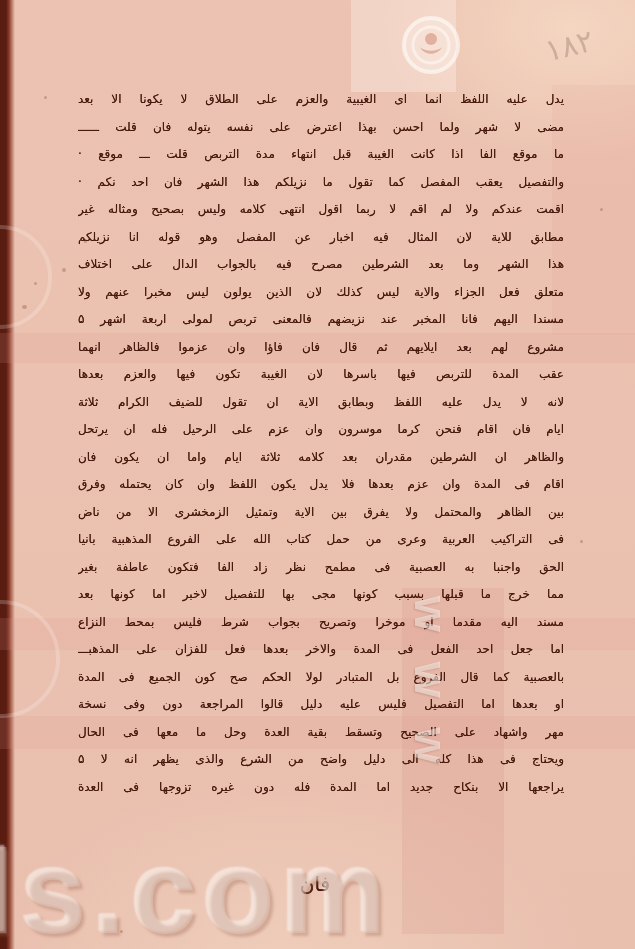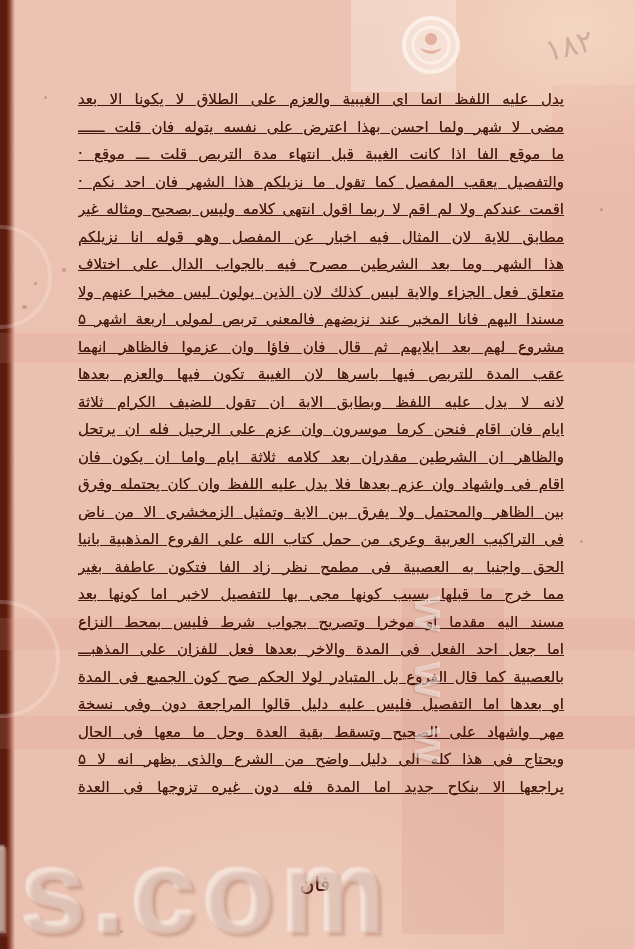--- a/index.html
+++ b/index.html
@@ -35,30 +35,29 @@
     transform:rotate(-14deg);
     font-family:"DejaVu Sans", sans-serif;
   }
   
   .textblock{
     position:absolute;left:78px;top:86px;width:486px;
     direction:rtl;
     color:#47190e;
   }
   .line{
-    font-size:15px;
+    font-size:12px;
     line-height:27.5px;
     height:27.5px;
     white-space:nowrap;
     overflow:hidden;
     text-align:justify;
     text-align-last:justify;
     text-shadow:0 0 0.5px rgba(71,25,14,0.8);
     letter-spacing:0.2px;
-    text-decoration:underline;
   }
   .catchword{
     position:absolute;left:240px;top:872px;width:150px;
     direction:rtl;text-align:center;
     font-size:20px;color:#47190e;
     text-shadow:0 0 0.5px rgba(71,25,14,0.8);
   }
   
   .emboss-text{
     position:absolute;left:-18px;top:824px;
@@ -120,21 +119,21 @@
     <div class="line">اقمت عندكم ولا لم اقم لا ربما اقول انتهى كلامه وليس بصحيح ومثاله غير</div>
     <div class="line">مطابق للاية لان المثال فيه اخبار عن المفصل وهو قوله انا نزيلكم</div>
     <div class="line">هذا الشهر وما بعد الشرطين مصرح فيه بالجواب الدال على اختلاف</div>
     <div class="line">متعلق فعل الجزاء والاية ليس كذلك لان الذين يولون ليس مخبرا عنهم ولا</div>
     <div class="line">مسندا اليهم فانا المخبر عند نزيضهم فالمعنى تربص لمولى اربعة اشهر ۵</div>
     <div class="line">مشروع لهم بعد ايلايهم ثم قال فان فاؤا وان عزموا فالظاهر انهما</div>
     <div class="line">عقب المدة للتربص فيها باسرها لان الغيبة تكون فيها والعزم بعدها</div>
     <div class="line">لانه لا يدل عليه اللفظ وبطابق الاية ان تقول للضيف الكرام ثلاثة</div>
     <div class="line">ايام فان اقام فنحن كرما موسرون وان عزم على الرحيل فله ان يرتحل</div>
     <div class="line">والظاهر ان الشرطين مقدران بعد كلامه ثلاثة ايام واما ان يكون فان</div>
-    <div class="line">اقام فى واشهاد وان عزم بعدها فلا يدل عليه اللفظ وان كان يحتمله وفرق</div>
+    <div class="line">اقام فى المدة وان عزم بعدها فلا يدل يكون اللفظ وان كان يحتمله وفرق</div>
     <div class="line">بين الظاهر والمحتمل ولا يفرق بين الاية وتمثيل الزمخشرى الا من ناض</div>
     <div class="line">فى التراكيب العربية وعرى من حمل كتاب الله على الفروع المذهبية بانيا</div>
     <div class="line">الحق واجنبا به العصبية فى مطمح نظر زاد الفا فتكون عاطفة بغير</div>
     <div class="line">مما خرج ما قبلها بسبب كونها مجى بها للتفصيل لاخبر اما كونها بعد</div>
     <div class="line">مسند اليه مقدما او موخرا وتصريح بجواب شرط فليس بمحط النزاع</div>
     <div class="line">اما جعل احد الفعل فى المدة والاخر بعدها فعل للفزان على المذهبـــ</div>
     <div class="line">بالعصبية كما قال الفروع بل المتبادر لولا الحكم صح كون الجميع فى المدة</div>
     <div class="line">او بعدها اما التفصيل فليس عليه دليل قالوا المراجعة دون وفى نسخة</div>
     <div class="line">مهر واشهاد على الصحيح وتسقط بقية العدة وحل ما معها فى الحال</div>
     <div class="line">ويحتاج فى هذا كله الى دليل واضح من الشرع والذى يظهر انه لا ۵</div>

